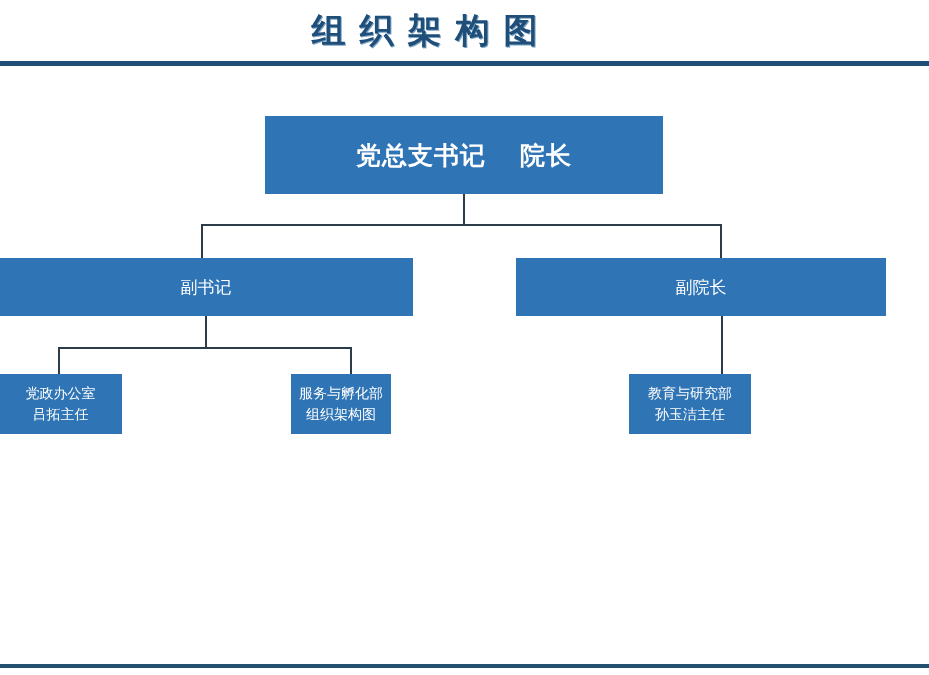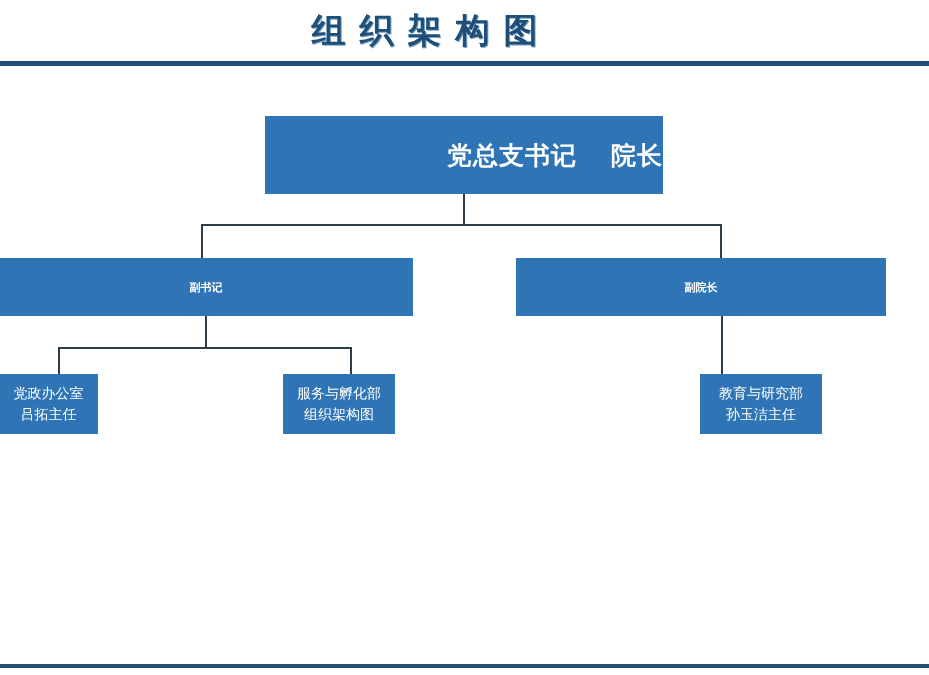--- a/index.html
+++ b/index.html
@@ -62,58 +62,57 @@
     box-sizing: border-box;
   }
   .node-root {
     left: 265px;
     top: 116px;
     width: 398px;
     height: 78px;
     font-size: 25px;
     font-weight: bold;
     letter-spacing: 1px;
-    justify-content: flex-end;
   }
   .node-root .seg-gap {
     display: inline-block;
     width: 34px;
   }
   .node-l2 {
     top: 258px;
     height: 58px;
-    font-size: 11px;
-    font-weight: bold;
+    font-size: 17px;
+    font-weight: normal;
   }
   .node-l2-left {
     left: -1px;
     width: 414px;
   }
   .node-l2-right {
     left: 516px;
     width: 370px;
   }
   .node-leaf {
     top: 374px;
     height: 60px;
     font-size: 14px;
     line-height: 21px;
     font-weight: normal;
   }
   .node-leaf-1 {
     left: -1px;
-    width: 99px;
+    width: 123px;
   }
   .node-leaf-2 {
-    left: 283px;
-    width: 112px;
+    left: 291px;
+    width: 100px;
     align-items: center;
   }
   .node-leaf-3 {
-    left: 700px;
+    left: 629px;
     width: 122px;
   }
   .leaf-lines {
     display: block;
   }
   .leaf-lines span {
     display: block;
   }
 
   

